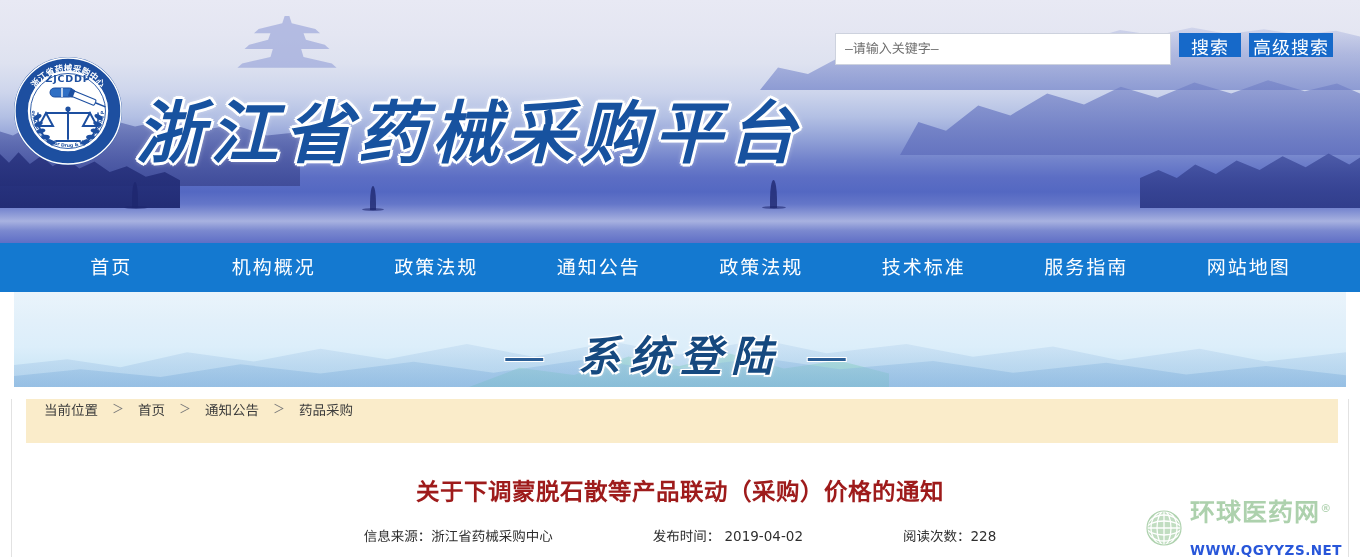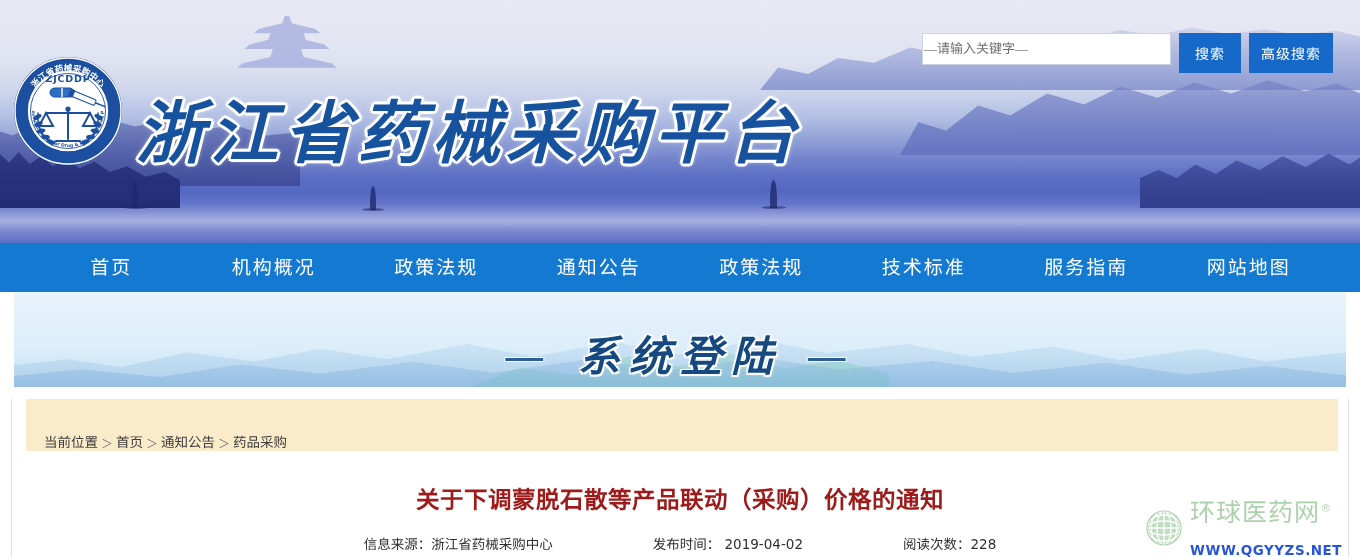--- a/index.html
+++ b/index.html
@@ -106,36 +106,36 @@
       0 0 6px rgba(255,255,255,.95);
     white-space: nowrap;
   }
 
   
   .search-wrap {
     position: absolute; right: 27px; top: 33px;
     display: flex; align-items: stretch; gap: 8px;
   }
   .search-input {
-    width: 249px; height: 32px;
+    width: 336px; height: 32px;
     border: 1px solid #cdd2de;
     background: #fff;
     font-size: 13px;
     color: #333;
-    padding: 0 1px;
-    font-family: Liberation Serif, serif;
+    padding: 0 9px;
+    font-family: Liberation Mono, monospace;
     outline: none;
   }
   .search-input::placeholder { color: #6f6f6f; }
   .btn-search, .btn-adv-search {
-    height: 40px;
+    height: 24px;
     background: #1669c9;
     color: #fff;
     border: none;
-    font-size: 14px;
+    font-size: 18px;
     cursor: pointer;
     font-family: "DejaVu Sans", "Liberation Sans", sans-serif;
     letter-spacing: 1px;
   }
   .btn-search { width: 62px; }
   .btn-adv-search { width: 84px; }
 
   
   .navbar {
     width: 1360px; height: 49px;
@@ -220,27 +220,27 @@
     position: relative;
     width: 1338px;
     margin: 0 auto;
     height: 170px;
     background: #fff;
     border-left: 1px solid #e2e2e2;
     border-right: 1px solid #e2e2e2;
   }
   .breadcrumb {
     margin: 12px 10px 0 14px;
-    height: 52px;
+    height: 44px;
     background: #faecca;
-    display: flex; align-items: flex-end;
+    display: flex; align-items: flex-start;
     padding-left: 18px;
     font-size: 13.5px;
     color: #3d3d3d;
-    gap: 3px;
+    gap: 14px;
   }
   .crumb { cursor: pointer; white-space: nowrap; }
   .crumb.static { cursor: default; }
   .crumb-sep { color: #7a7a7a; font-size: 12px; }
 
   .article-title {
     margin-top: 30px;
     text-align: center;
     font-size: 23.5px;
     font-weight: 700;
@@ -260,21 +260,21 @@
 
   
   .watermark {
     position: absolute; right: 6px; bottom: 12px;
     display: flex; align-items: center; gap: 6px;
     opacity: .95;
   }
   .wm-globe { width: 40px; height: 40px; flex: none; }
   .wm-text { display: flex; flex-direction: column; line-height: 1; }
   .wm-cn {
-    font-size: 25px; font-weight: 400; color: #a9cfa9; letter-spacing: 1px;
+    font-size: 25px; font-weight: 700; color: #a9cfa9; letter-spacing: 1px;
     position: relative;
     font-family: "DejaVu Sans", "Liberation Sans", sans-serif;
   }
   .wm-reg { font-size: 11px; vertical-align: super; color: #b4d4b4; }
   .wm-url { font-size: 13.5px; font-weight: 700; color: #1d4ed8; letter-spacing: .5px; margin-top: 19px; }
 </style>
 </head>
 <body>
 
 <div class="hero">

